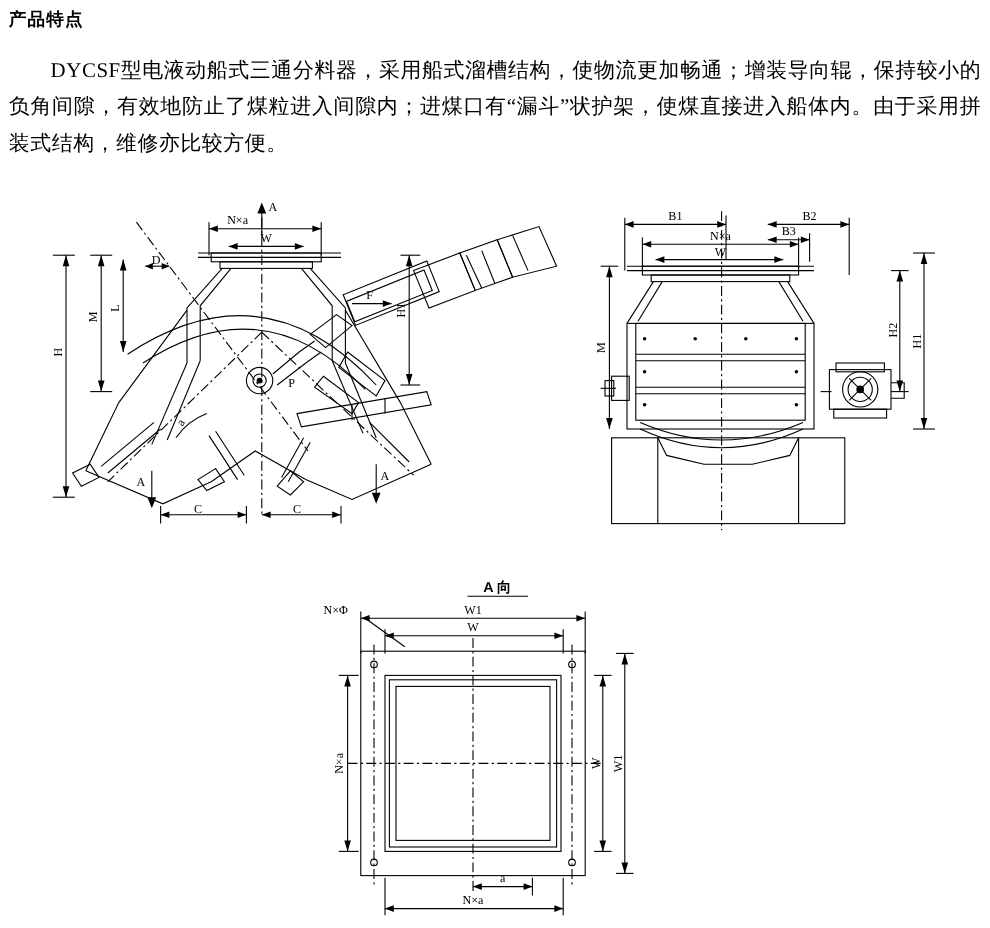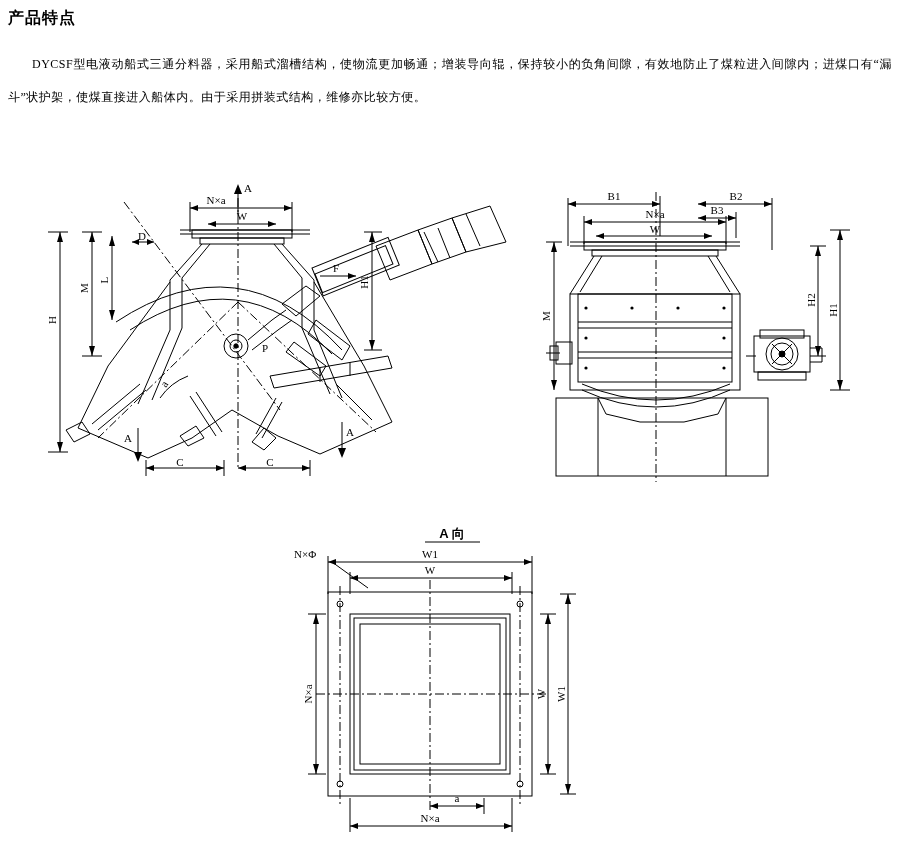--- a/index.html
+++ b/index.html
@@ -27,21 +27,21 @@
     font-family: "Liberation Sans", sans-serif;
     font-weight: bold;
     font-size: 16px;
     letter-spacing: 1px;
   }
   .body-text {
     position: absolute;
     left: 8px;
     top: 48px;
     width: 884px;
-    font-size: 12px;
+    font-size: 19px;
     line-height: 33px;
     text-indent: 2em;
     text-align: justify;
     letter-spacing: 0.5px;
   }
   .figure-area {
     position: absolute;
     left: 0;
     top: 170px;
     width: 900px;

